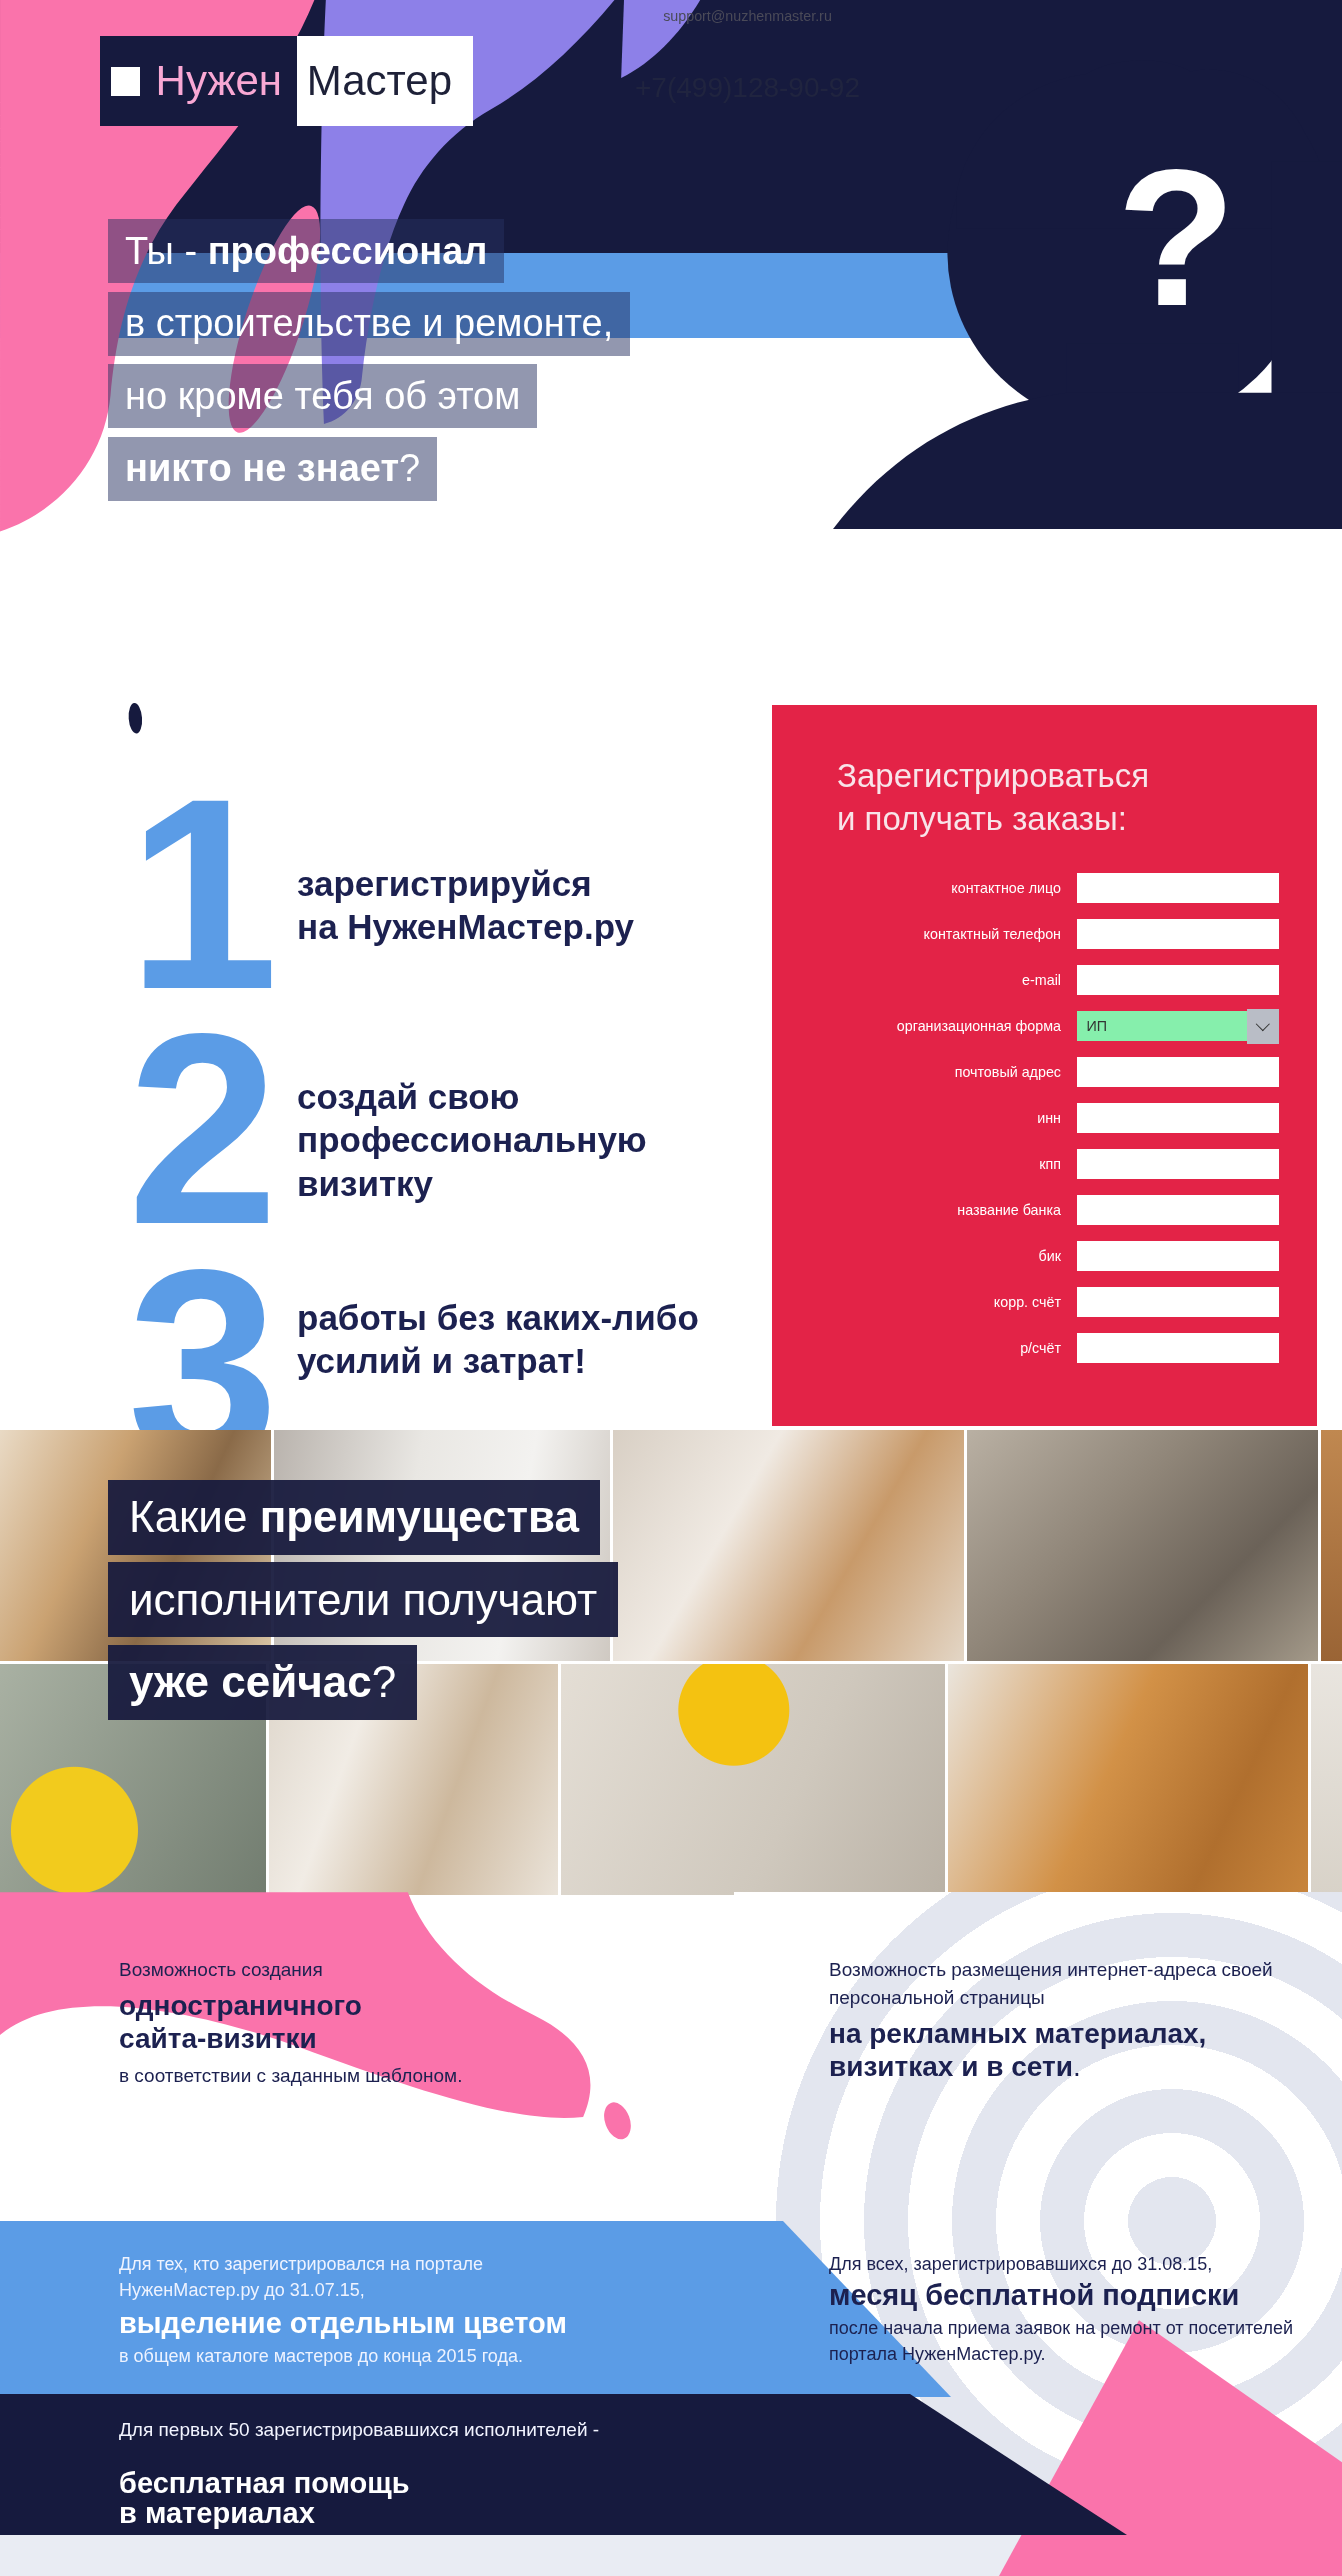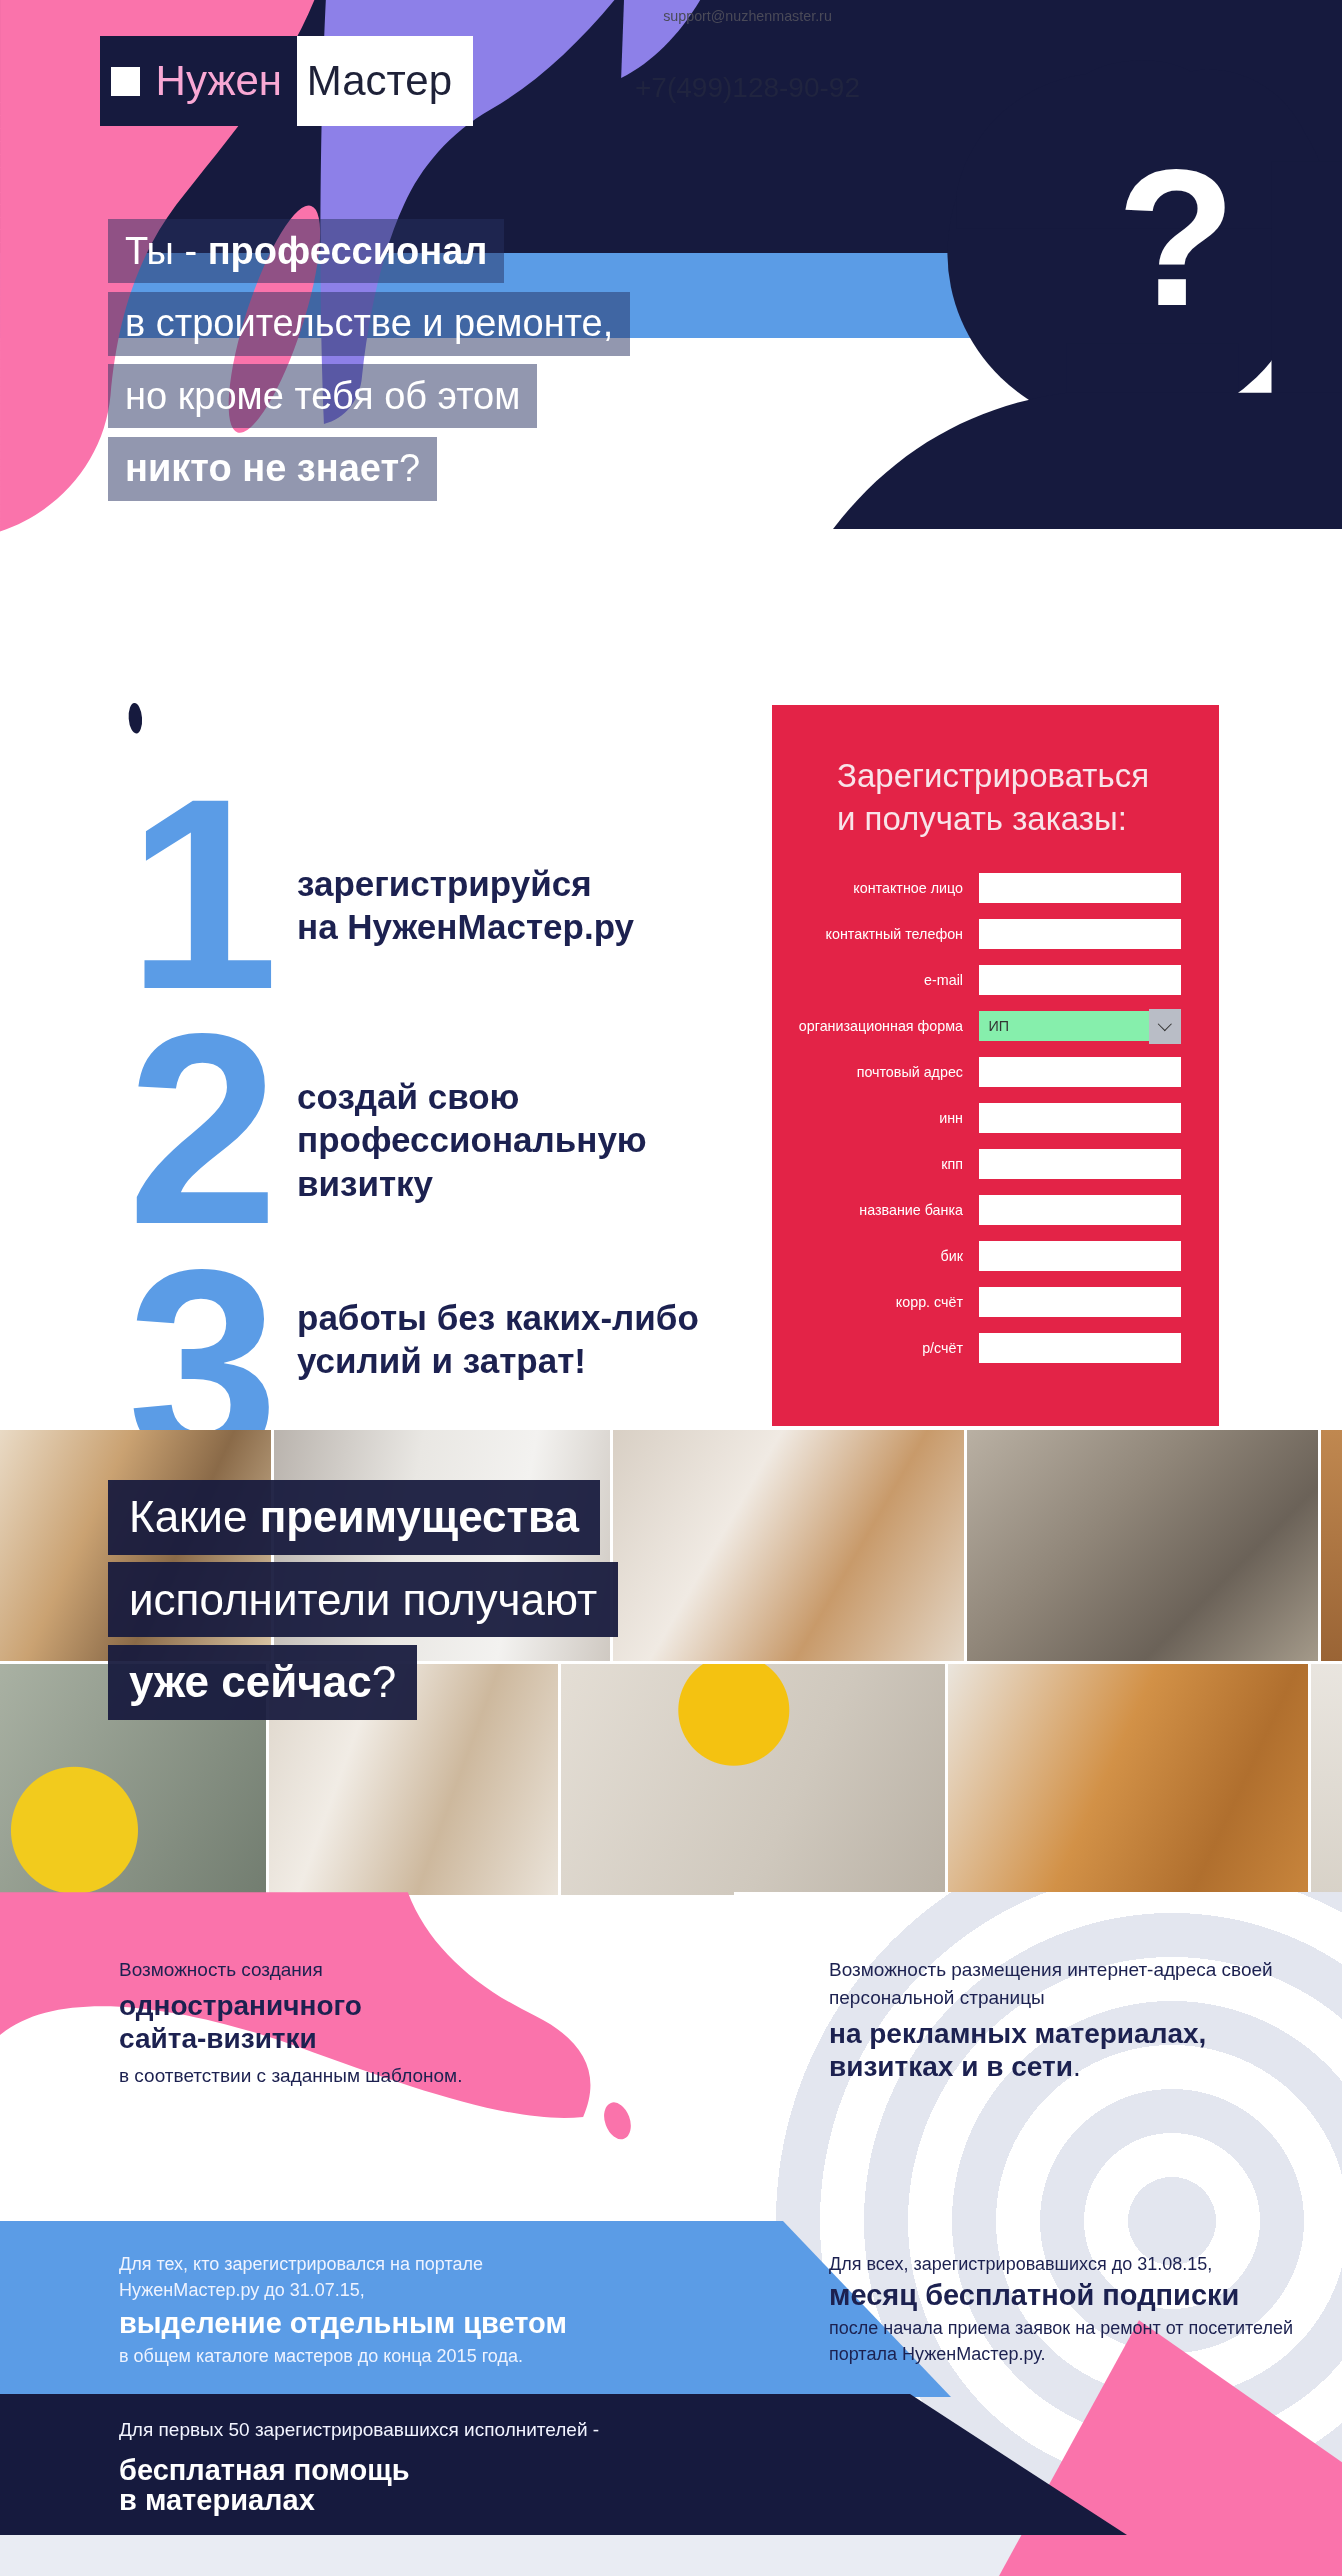--- a/index.html
+++ b/index.html
@@ -26,21 +26,21 @@
   .hero-text{left:108px;top:219px;}
   .hero-line{display:table;background:rgba(38,47,96,0.5);color:#fff;font-size:38px;
              font-weight:300;padding:10.5px 17px;margin-bottom:8.6px;}
   .hero-line b{font-weight:700;}
 
   
   .banner-title{left:448px;top:602px;width:858px;text-align:center;color:#fff;
                 font-size:48px;font-weight:700;letter-spacing:1.9px;}
 
   
-  .reg-form{left:772px;top:705px;width:447px;height:721px;background:#e32347;}
+  .reg-form{left:772px;top:705px;width:545px;height:721px;background:#e32347;}
   .form-title{padding:50px 0 0 65px;font-size:33px;font-weight:300;color:#f8e4e9;line-height:1.3;}
   .form-rows{position:absolute;left:0;top:160px;width:100%;}
   .form-row{display:flex;align-items:center;justify-content:flex-end;height:46px;padding-right:38px;}
   .form-label{font-size:14.3px;font-weight:300;color:#fff;margin-right:16px;white-space:nowrap;}
   .form-input{width:202px;height:29.5px;background:#fff;border:none;outline:none;
               font-size:15.2px;color:#222;padding:0 7.6px;box-sizing:border-box;}
   .select-wrap{display:flex;align-items:center;width:202px;}
   .select-value{width:170px;height:29.5px;background:#86efac;display:flex;align-items:center;
                 padding:0 9.5px;box-sizing:border-box;font-size:14.3px;color:#333;}
   .select-arrow{width:32px;height:35px;background:#b9bdc6;display:flex;align-items:center;justify-content:center;}
@@ -97,21 +97,21 @@
   .ben-addr .big-block{margin-top:6.7px;}
   .ben-hl{left:119px;top:2251px;width:591px;}
   .ben-hl .intro{color:#eef3ff;font-size:18px;}
   .ben-hl .big{color:#fff;font-size:29px;margin:3.8px 0 1.9px 0;}
   .ben-sub{left:829px;top:2251px;width:519px;}
   .ben-sub .intro{font-size:18px;}
   .ben-sub .big{font-size:29px;margin:1.9px 0;}
   .ben-res{left:119px;top:2416px;width:667px;}
   .ben-res .intro{color:#f2f4ff;font-size:19px;}
   .ben-res .big{color:#fff;font-size:29px;line-height:1.06;}
-  .ben-res .big-block{margin-top:11px;}
+  .ben-res .big-block{margin-top:24px;}
 </style>
 </head>
 <body>
 
 <div class="page">
 
   <div class="abs hero-bg"></div>
   <div class="abs banner-bg"></div>
 
   <svg class="abs" style="left:0;top:0;" width="705" height="543" viewBox="0 0 740 570">

